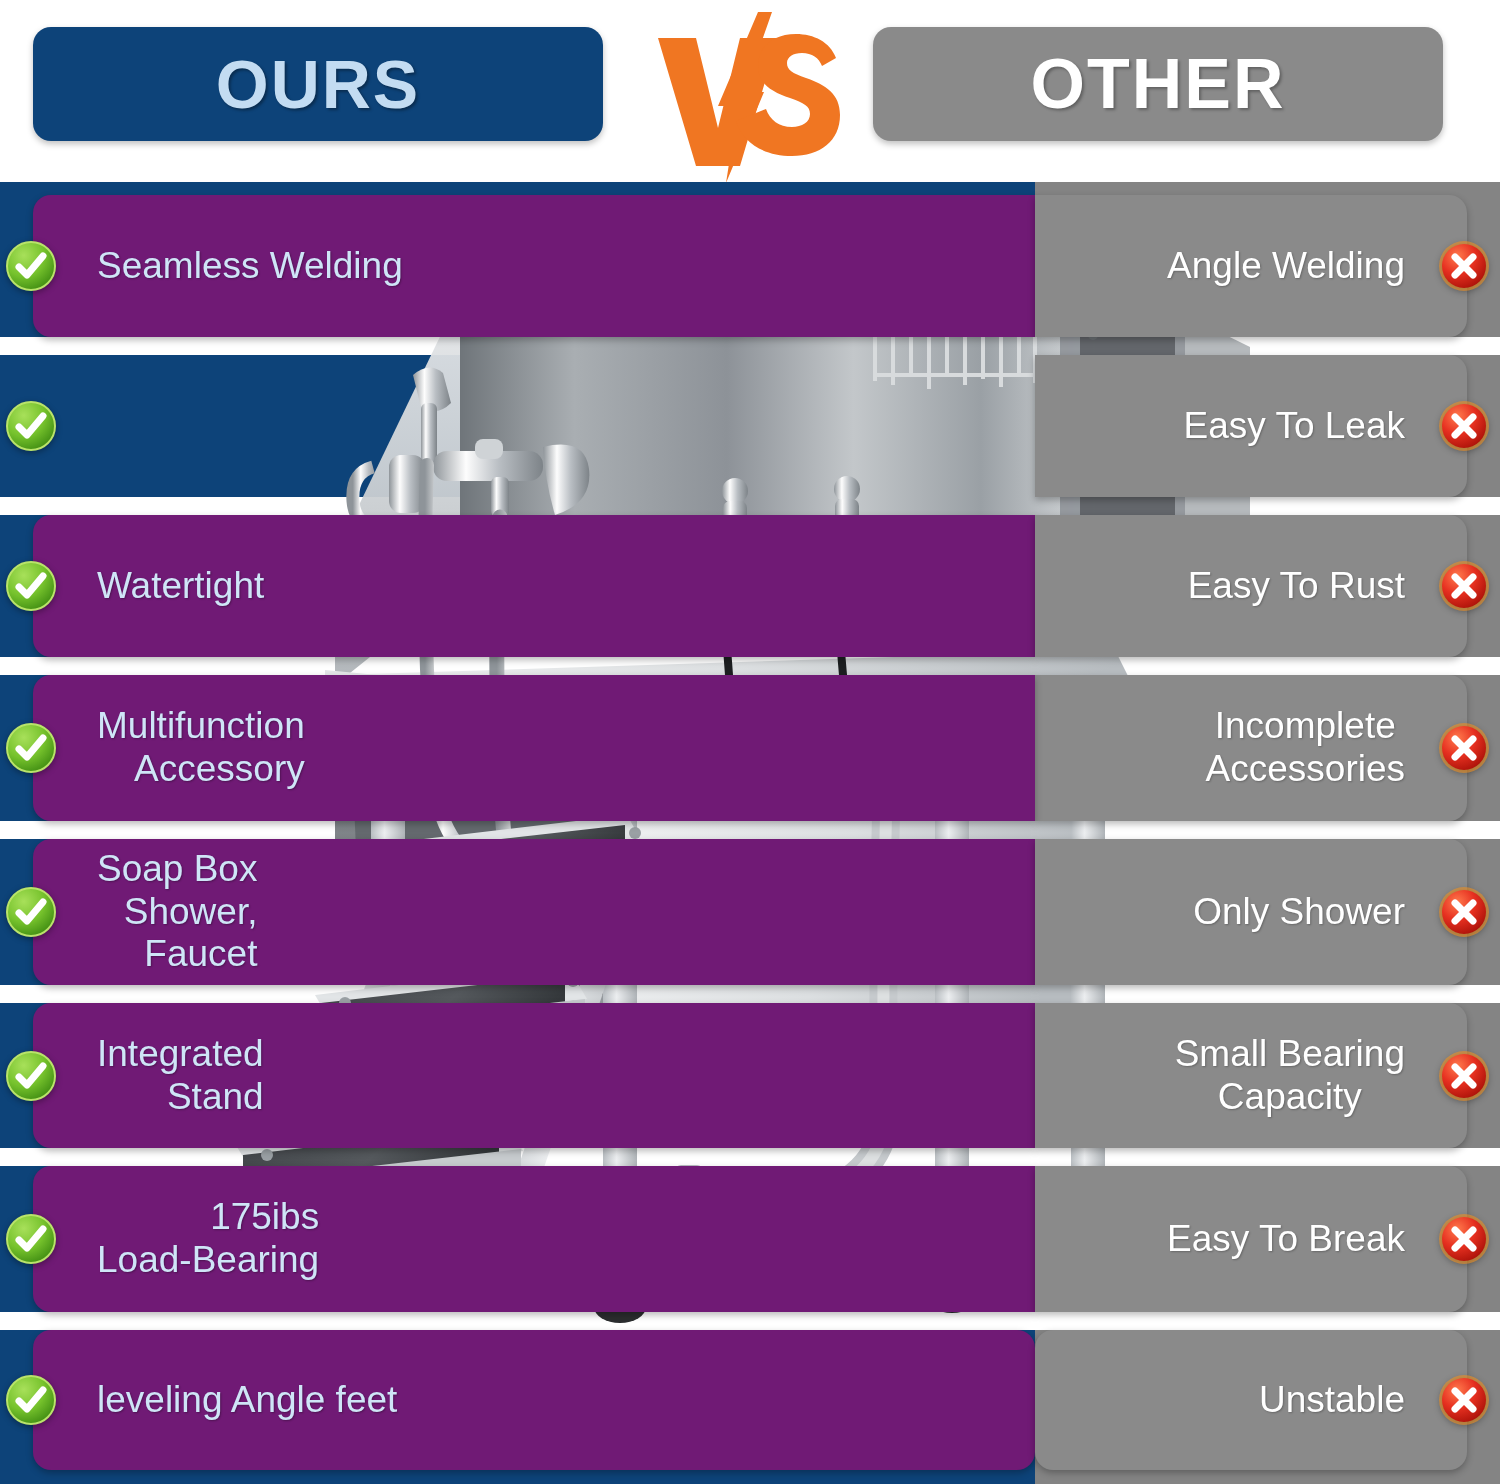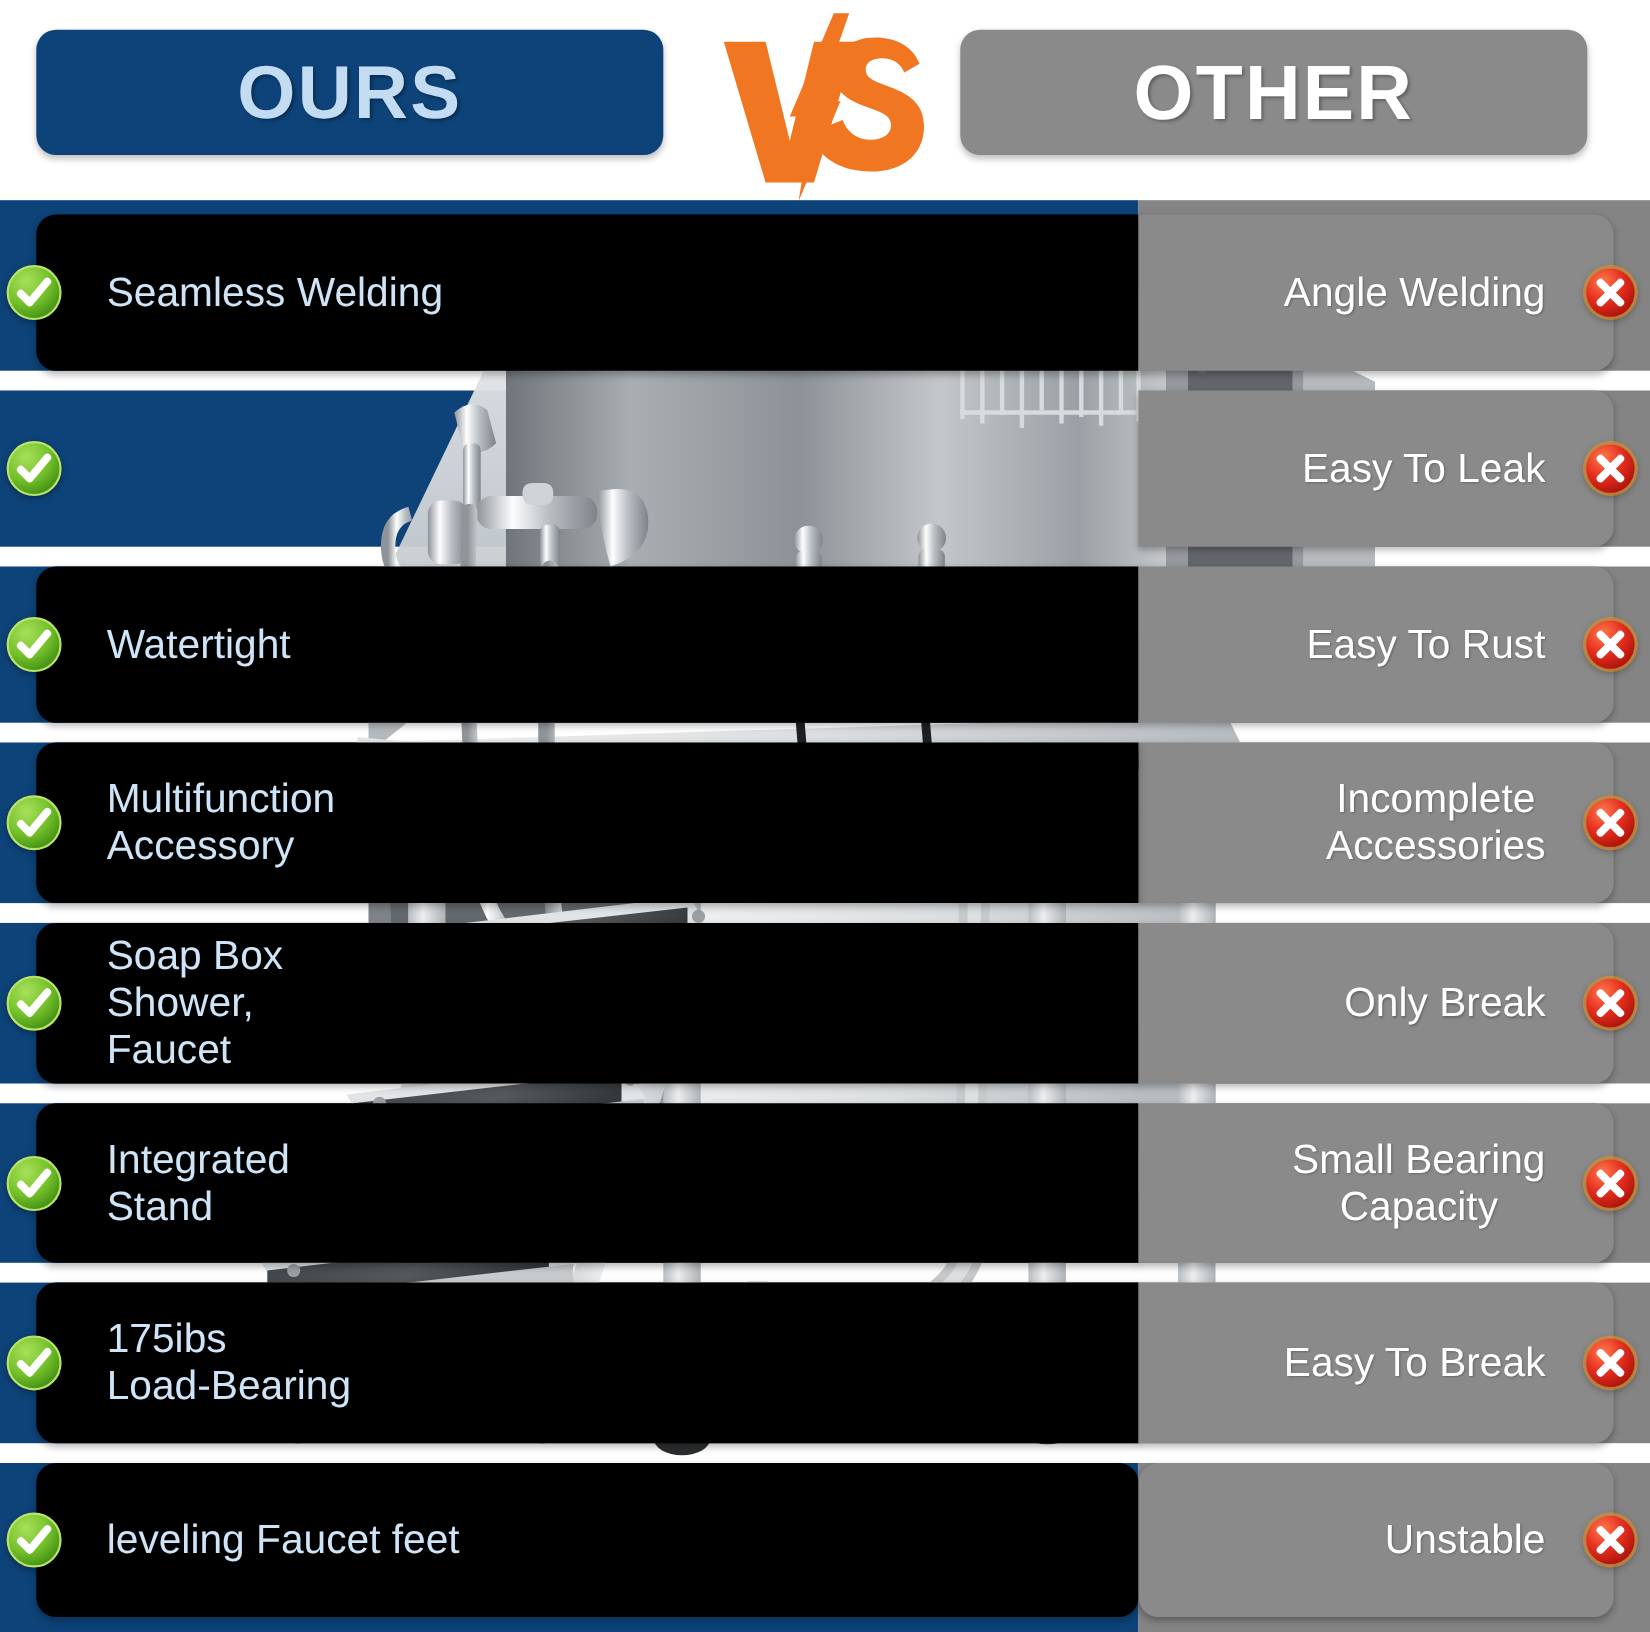--- a/index.html
+++ b/index.html
@@ -38,23 +38,24 @@
 
   
   .row { position:absolute; left:0; width:1500px; }
 
   .pill {
     position:absolute; height:100%;
     display:flex; align-items:center;
     box-shadow:0 3px 7px rgba(0,0,0,.28);
   }
   .pill-left {
-    left:33px; width:1002px; background:#000000;
+    left:33px; width:1002px; background:#701a75;
     border-radius:18px 0 0 18px;
     padding-left:64px;
+    text-align:right;
   }
   .pill-right {
     left:1035px; width:432px; background:#8a8a8a;
     border-radius:0 18px 18px 0;
     padding-right:62px; justify-content:flex-end;
   }
   
   .pill-left.rounded-all  { border-radius:18px; }
   .pill-right.rounded-all { border-radius:18px; }
 
@@ -392,21 +393,21 @@
     </div>
   </div>
 
   <div class="row" style="top:839px; height:146px">
     <div class="pill pill-left">
       <span class="txt">Soap Box
 Shower,
 Faucet</span>
     </div>
     <div class="pill pill-right">
-      <span class="txt">Only Break</span>
+      <span class="txt">Only Shower</span>
     </div>
     <div class="icon icon-check" style="top:47px">
       <svg viewBox="0 0 52 52">
           <circle cx="26" cy="26" r="24" fill="url(#gck)" stroke="#b9e36a" stroke-width="2"></circle>
           <path d="M14 27 l8 8 l16 -19" fill="none" stroke="#fff" stroke-width="7" stroke-linecap="round" stroke-linejoin="round"></path>
         </svg>
     </div>
     <div class="icon icon-x" style="top:47px">
       <svg viewBox="0 0 52 52">
           <circle cx="26" cy="26" r="25" fill="#f7941d" opacity=".55"></circle>
@@ -458,21 +459,21 @@
       <svg viewBox="0 0 52 52">
           <circle cx="26" cy="26" r="25" fill="#f7941d" opacity=".55"></circle>
           <circle cx="26" cy="26" r="22" fill="url(#gxx)"></circle>
           <path d="M17 17 L35 35 M35 17 L17 35" stroke="#fff" stroke-width="7" stroke-linecap="round"></path>
         </svg>
     </div>
   </div>
 
   <div class="row" style="top:1330px; height:140px">
     <div class="pill pill-left rounded-all">
-      <span class="txt">leveling Faucet feet</span>
+      <span class="txt">leveling Angle feet</span>
     </div>
     <div class="pill pill-right rounded-all">
       <span class="txt">Unstable</span>
     </div>
     <div class="icon icon-check" style="top:44px">
       <svg viewBox="0 0 52 52">
           <circle cx="26" cy="26" r="24" fill="url(#gck)" stroke="#b9e36a" stroke-width="2"></circle>
           <path d="M14 27 l8 8 l16 -19" fill="none" stroke="#fff" stroke-width="7" stroke-linecap="round" stroke-linejoin="round"></path>
         </svg>
     </div>

